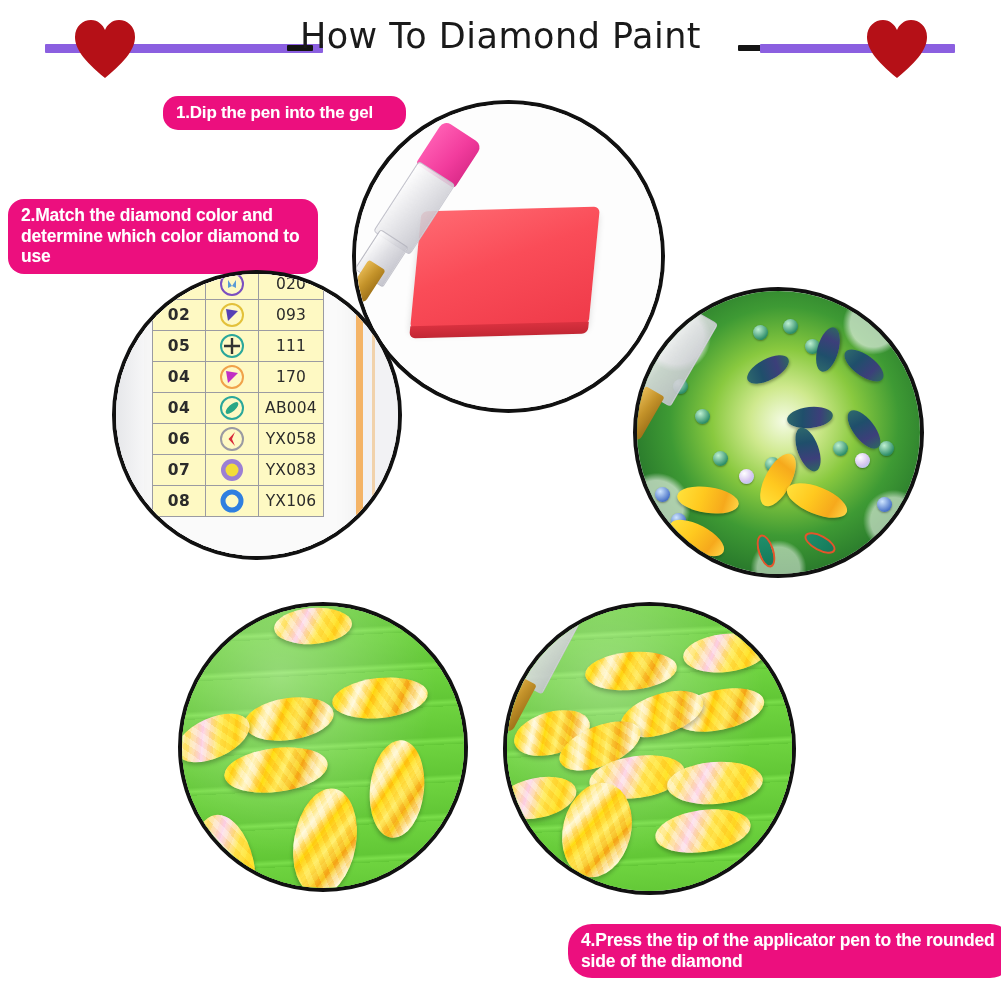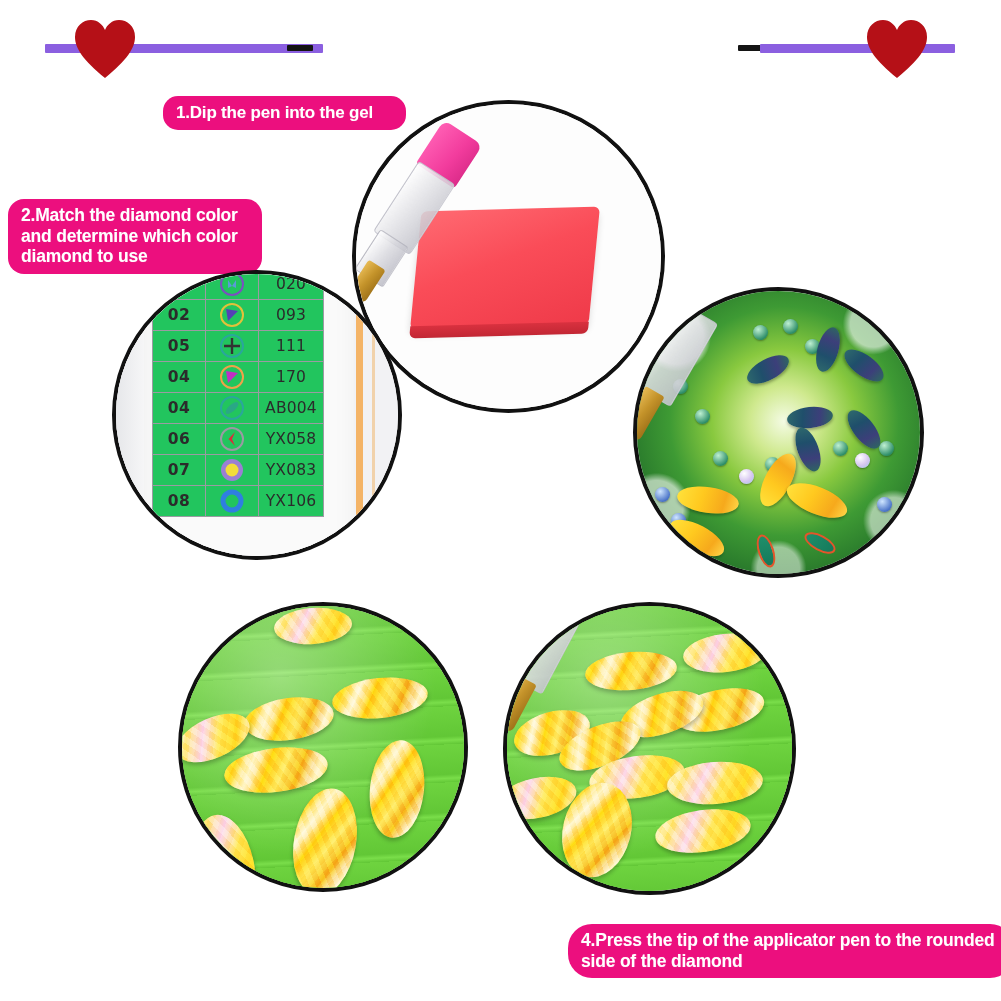--- a/index.html
+++ b/index.html
@@ -38,21 +38,21 @@
     color:#ffffff;
     border-radius:14px;
     font-weight:700;
     line-height:1.18;
     padding:6px 13px 7px 13px;
     box-sizing:border-box;
     letter-spacing:-.2px;
     text-shadow:0 0 1px rgba(255,255,255,.25);
   }
   #pill1{left:163px;top:96px;width:243px;font-size:17px;border-radius:15px;padding-top:7px;}
-  #pill2{left:8px;top:199px;width:254px;font-size:17.5px;border-radius:16px;}
+  #pill2{left:8px;top:199px;width:310px;font-size:17.5px;border-radius:16px;}
   #pill5{left:712px;top:214px;width:279px;font-size:18px;border-radius:16px;}
   #pill3{left:6px;top:915px;width:418px;font-size:17.5px;border-radius:16px;}
   #pill4{left:568px;top:924px;width:446px;font-size:17.5px;border-radius:24px;}
 
   
   .circle{
     position:absolute;border-radius:50%;
     border:4px solid #111;
     overflow:hidden;background:#fff;
     box-sizing:border-box;
@@ -118,21 +118,21 @@
     position:absolute;left:36px;top:-6px;
     border-collapse:collapse;
     font-family:"DejaVu Sans", sans-serif;
     color:#2b2b2b;
   }
   table.ct td{
     border:1px solid #9b9ba2;
     height:30px;
     font-size:15.5px;
     text-align:center;
-    background:#22c55e;
+    background:#fef9c3;
     padding:0;
   }
   td.cnum{width:52px;font-weight:600;letter-spacing:.5px;}
   td.csym{width:52px;}
   td.ccode{width:64px;font-size:14.5px;letter-spacing:.2px;}
   .symwrap{display:flex;align-items:center;justify-content:center;height:30px;}
   .symwrap svg{display:block;}
 
   
   .mandala{position:absolute;inset:0;
@@ -213,20 +213,21 @@
         <path d="M32 60 C10 42 2 30 2 19 C2 8 10 2 18 2 C25 2 30 7 32 12 C34 7 39 2 46 2 C54 2 62 8 62 19 C62 30 54 42 32 60 Z" fill="#b51017"></path>
       </svg>
     </div>
 
     <div class="heart r">
       <svg viewBox="0 0 64 62" xmlns="http://www.w3.org/2000/svg">
         <path d="M32 60 C10 42 2 30 2 19 C2 8 10 2 18 2 C25 2 30 7 32 12 C34 7 39 2 46 2 C54 2 62 8 62 19 C62 30 54 42 32 60 Z" fill="#b51017"></path>
       </svg>
     </div>
 
+    <div class="title">How To Diamond Paint</div>
   </div>
 
   <div class="pill" id="pill1">1.Dip the pen into the gel</div>
 
   <div class="circle" id="c1">
     <div class="ph">
       <div class="gelbg"></div>
       <div class="gel"></div>
       <div class="pen" id="p1pen">
         <div class="cap"></div>

